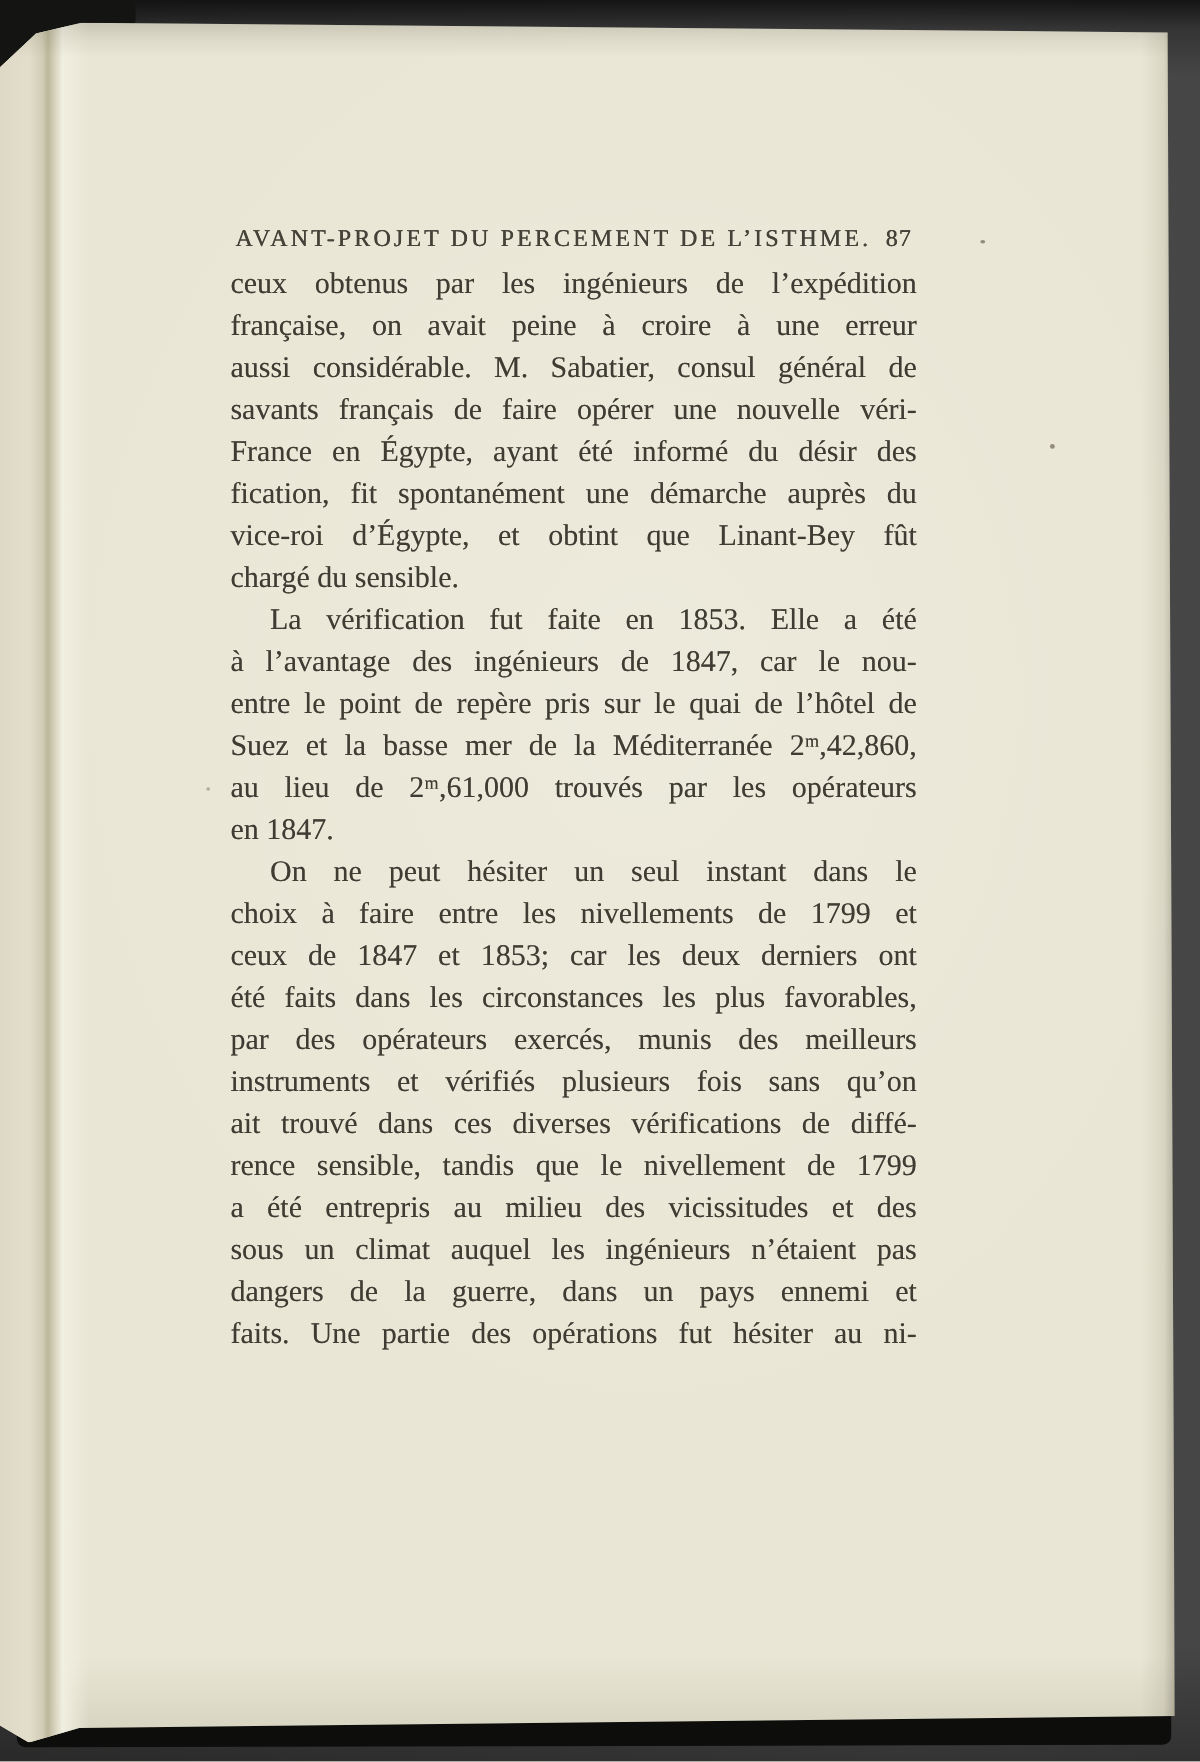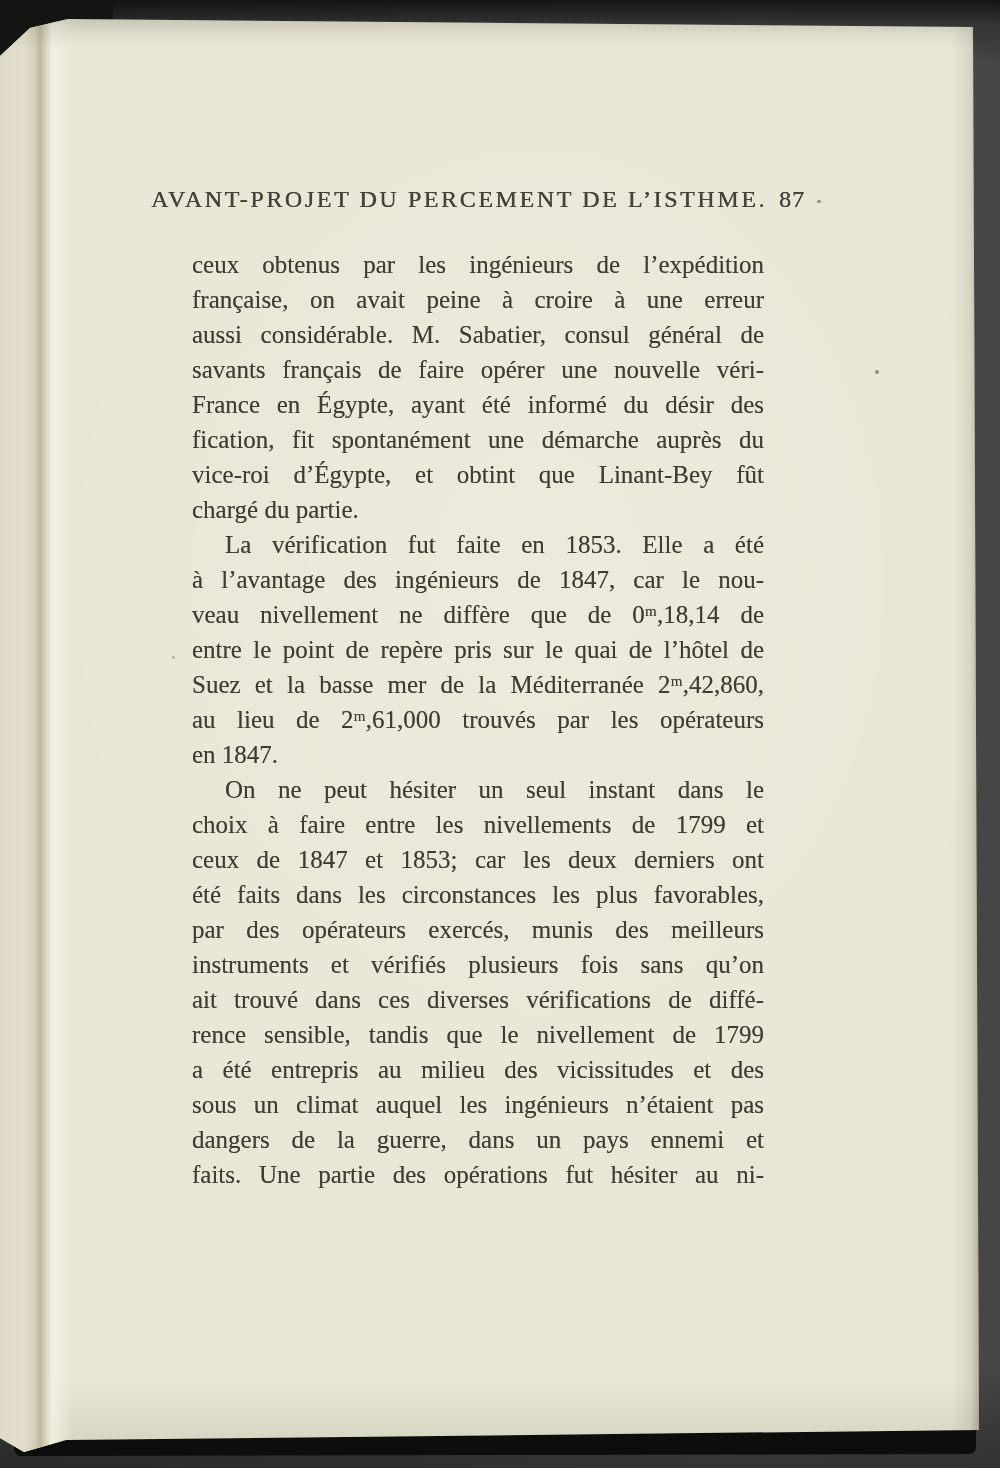--- a/index.html
+++ b/index.html
@@ -36,30 +36,29 @@
     position:absolute; top:0; right:0; width:28px; height:100%;
     background: linear-gradient(270deg, rgba(70,64,42,0.32) 0px, rgba(70,64,42,0.10) 9px, rgba(70,64,42,0) 28px);
   }
   .top-shade {
     position:absolute; top:18px; left:0; width:100%; height:30px;
     background: linear-gradient(180deg, rgba(60,55,38,0.14), rgba(60,55,38,0));
   }
   .running-header {
     position:absolute; left:192px; top:184px; width:572px; line-height:30px;
     display:flex; justify-content:center; align-items:baseline;
-    font-size:24px; letter-spacing:2.6px; color:#454339;
+    font-size:20px; letter-spacing:2.6px; color:#454339;
     text-shadow:0.35px 0 0 currentColor;
     white-space:nowrap;
   }
   .running-header .num { margin-left:12px; letter-spacing:1px; }
   .page-text {
     position:absolute; left:192px; top:219px; width:572px;
     font-size:25px; line-height:35px; color:#3f3c33;
     text-shadow:0 0 0.55px rgba(63,60,51,0.55);
-    margin-top:28px;
   }
   .line { height:35px; text-align:justify; text-align-last:justify; }
   .line.endp { text-align-last:left; }
   .line.indent { text-indent:33px; }
   .speck { position:absolute; border-radius:50%; background:rgba(70,64,50,0.55); }
   .speck.s1 { left:817px; top:200px; width:4px; height:3px; }
   .speck.s2 { left:875px; top:370px; width:4px; height:4px; }
   .speck.s3 { left:172px; top:656px; width:3px; height:3px; background:rgba(70,64,50,0.35); }
 </style>
 </head>
@@ -80,24 +79,23 @@
     </div>
 
     <div class="page-text">
       <div class="line">ceux obtenus par les ingénieurs de l’expédition</div>
       <div class="line">française, on avait peine à croire à une erreur</div>
       <div class="line">aussi considérable. M. Sabatier, consul général de</div>
       <div class="line">savants français de faire opérer une nouvelle véri-</div>
       <div class="line">France en Égypte, ayant été informé du désir des</div>
       <div class="line">fication, fit spontanément une démarche auprès du</div>
       <div class="line">vice-roi d’Égypte, et obtint que Linant-Bey fût</div>
-      <div class="line endp">chargé du partie.</div>
+      <div class="line endp">chargé du sensible.</div>
       <div class="line indent">La vérification fut faite en 1853. Elle a été</div>
       <div class="line">à l’avantage des ingénieurs de 1847, car le nou-</div>
-      <div class="line">veau nivellement ne diffère que de 0ᵐ,18,14 de</div>
       <div class="line">entre le point de repère pris sur le quai de l’hôtel de</div>
       <div class="line">Suez et la basse mer de la Méditerranée 2ᵐ,42,860,</div>
       <div class="line">au lieu de 2ᵐ,61,000 trouvés par les opérateurs</div>
       <div class="line endp">en 1847.</div>
       <div class="line indent">On ne peut hésiter un seul instant dans le</div>
       <div class="line">choix à faire entre les nivellements de 1799 et</div>
       <div class="line">ceux de 1847 et 1853; car les deux derniers ont</div>
       <div class="line">été faits dans les circonstances les plus favorables,</div>
       <div class="line">par des opérateurs exercés, munis des meilleurs</div>
       <div class="line">instruments et vérifiés plusieurs fois sans qu’on</div>

